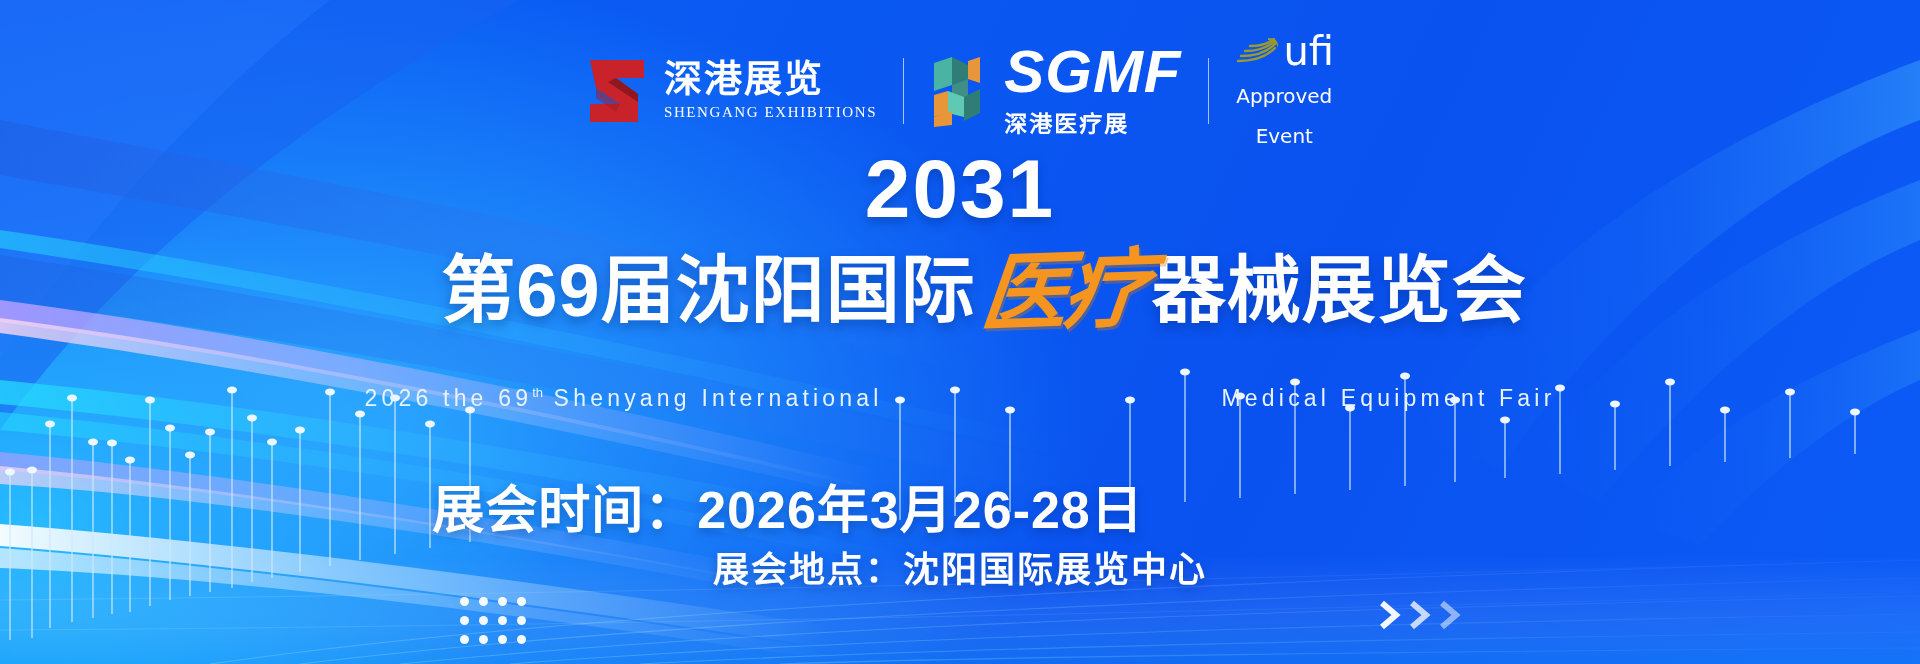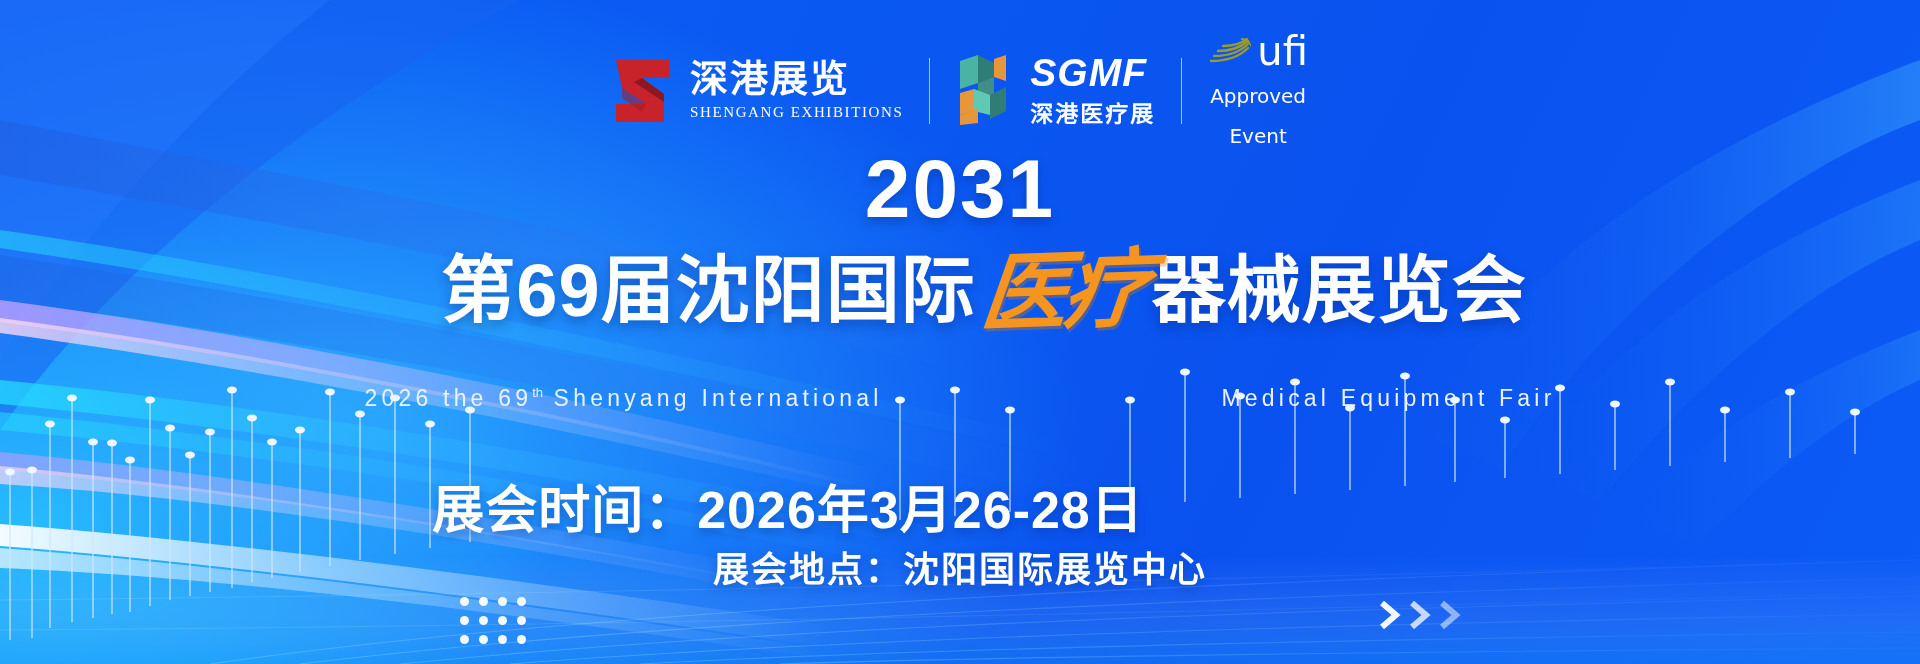--- a/index.html
+++ b/index.html
@@ -20,40 +20,40 @@
   
   .bg-layer{position:absolute;inset:0;pointer-events:none;}
   .bg-svg{position:absolute;top:0;left:0;width:1920px;height:664px;}
 
   
   .logo-row{
     position:absolute;top:34px;left:0;width:1920px;
     display:flex;align-items:center;justify-content:center;gap:0px;
     z-index:6;
   }
-  .logo-block{display:flex;}
+  .logo-block{display:flex;align-items:center;}
   .sg-mark{width:66px;height:74px;flex:none;margin-right:12px;}
   .sg-text{display:flex;flex-direction:column;justify-content:center;}
   .sg-cn{
     font-size:38px;font-weight:bold;color:#fff;letter-spacing:2px;
     line-height:1.05;white-space:nowrap;
     font-family:"Liberation Sans","DejaVu Sans",sans-serif;
   }
   .sg-en{
     font-family:"Liberation Serif","DejaVu Serif",serif;
     font-size:15px;color:#fff;letter-spacing:1.6px;margin-top:4px;white-space:nowrap;
   }
   .divider{
     width:1px;height:66px;background:rgba(255,255,255,.65);
     margin:0 26px;flex:none;
   }
   .sgmf-mark{width:62px;height:72px;flex:none;margin-right:12px;}
   .sgmf-text{display:flex;flex-direction:column;justify-content:center;}
   .sgmf-en{
-    font-size:39px;font-weight:bold;font-style:italic;color:#fff;
+    font-size:60px;font-weight:bold;font-style:italic;color:#fff;
     letter-spacing:1px;line-height:1;white-space:nowrap;
   }
   .sgmf-cn{
     font-size:23px;font-weight:bold;color:#fff;letter-spacing:2px;
     margin-top:3px;white-space:nowrap;
   }
   .ufi-block{display:flex;flex-direction:column;align-items:center;justify-content:center;}
   .ufi-top{display:flex;align-items:flex-end;}
   .ufi-swoosh{width:46px;height:30px;flex:none;margin-right:3px;margin-bottom:2px;}
   .ufi-word{

